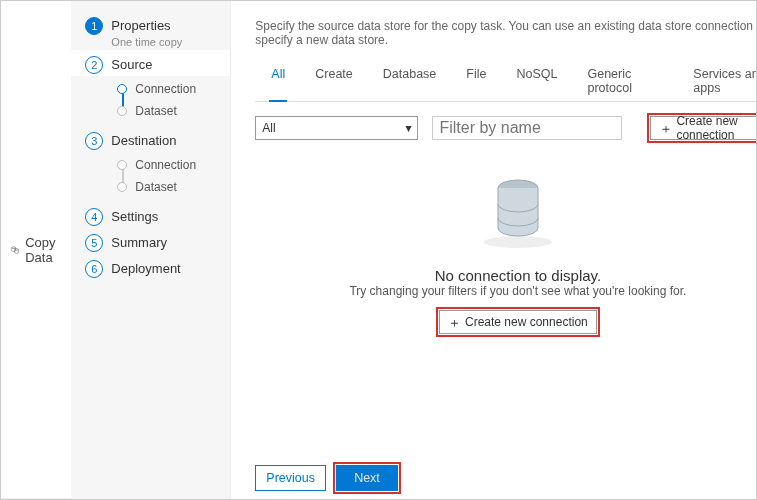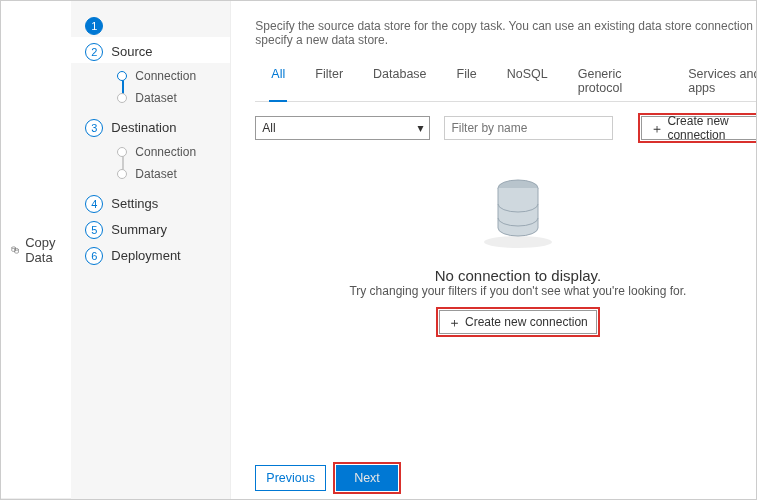--- a/index.html
+++ b/index.html
@@ -115,21 +115,21 @@
     border: 1px solid #999;
     font-size: 12px;
     padding: 0 6px;
     display: flex; align-items: center; justify-content: space-between;
     cursor: pointer;
     background: #fff;
   }
   .input {
     width: 190px; height: 24px;
     border: 1px solid #ccc;
-    font-size: 12px;
+    font-size: 16px;
     padding: 0 6px;
     background: #fff;
   }
   .spacer { flex: 1; }
   .create-btn {
     height: 24px;
     border: 1px solid #999;
     background: #fff;
     font-size: 12px;
     padding: 0 8px;
@@ -177,20 +177,24 @@
       <path d="M6.3 6 v5 a3.2 1.4 0 0 0 6.4 0 v-5" fill="none" stroke="#666" stroke-width="1"></path>
     </svg>
     <span>Copy Data</span>
   </div>
 
   <div class="body">
     <div class="sidebar">
 
       <div class="step">
         <div class="step-circle filled">1</div>
+        <div>
+          <div class="step-label">Properties</div>
+          <div class="step-sub">One time copy</div>
+        </div>
       </div>
 
       <div class="step active">
         <div class="step-circle">2</div>
         <div class="step-label">Source</div>
       </div>
       <div class="substeps" style="margin-left:46px;">
         <div class="subline active"></div>
         <div class="substep">
           <div class="subdot active"></div>
@@ -230,21 +234,21 @@
         <div class="step-circle">6</div>
         <div class="step-label">Deployment</div>
       </div>
     </div>
 
     <div class="main">
       <div class="desc">Specify the source data store for the copy task. You can use an existing data store connection or specify a new data store.</div>
 
       <div class="tabs">
         <div class="tab active">All</div>
-        <div class="tab">Filter</div>
+        <div class="tab">Create</div>
         <div class="tab">Database</div>
         <div class="tab">File</div>
         <div class="tab">NoSQL</div>
         <div class="tab">Generic protocol</div>
         <div class="tab">Services and apps</div>
       </div>
 
       <div class="filters">
         <div class="select">
           <span>All</span>

